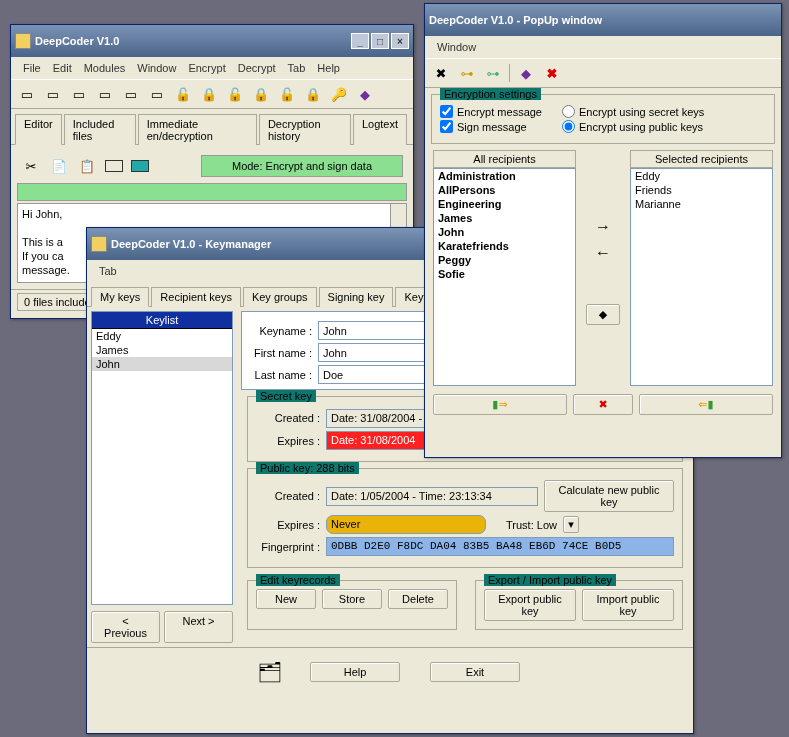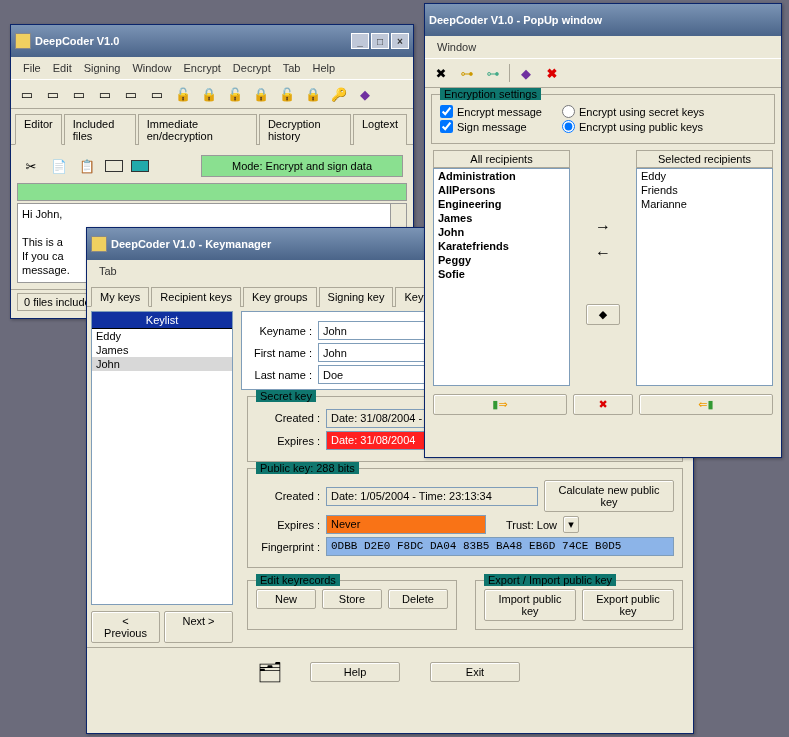--- a/index.html
+++ b/index.html
@@ -25,21 +25,21 @@
 .textarea .scroll{position:absolute;right:0;top:0;bottom:0;width:16px;background:#ece9d8;border-left:1px solid #999;}
 .statusbar{border-top:1px solid #aca899;padding:3px 6px;display:flex;}
 .statusbar .cell{border:1px solid #aca899;padding:2px 6px;background:#ece9d8;}
 .fieldset{border:1px solid #aca899;margin:6px;padding:8px 8px 8px 8px;position:relative;}
 .fieldset .legend{position:absolute;top:-7px;left:8px;background:#0f766e;padding:0 4px;font-size:11px;}
 .formrow{display:flex;align-items:center;margin:3px 0;}
 .formrow label{width:70px;text-align:right;padding-right:6px;}
 .txtinput{flex:1;border:1px solid #7f9db9;background:#fff;padding:2px 4px;height:19px;}
 .txtinput.gray{background:#ece9d8;}
 .txtinput.red{background:#ff2020;color:#fff;}
-.txtinput.green{background:#f97316;}
+.txtinput.green{background:#eab308;border-radius:7px;}
 .txtinput.blue{background:#8cb4e8;font-family:'Courier New',monospace;}
 .btn{background:#ece9d8;border:1px solid #aca899;border-radius:2px;padding:3px 10px;cursor:pointer;min-width:60px;text-align:center;box-shadow:inset 1px 1px #fff;}
 .listbox{background:#fff;border:1px solid #7f9db9;overflow:auto;}
 .listhdr{background:#1030a0;color:#fff;text-align:center;padding:2px;border-bottom:1px solid #000;}
 .listhdr.gray{background:#ece9d8;color:#000;border:1px solid #aca899;}
 .listitem{padding:1px 4px;cursor:pointer;}
 .listitem.sel{background:#d8d8d8;}
 .checkbox{display:flex;align-items:center;gap:4px;margin:2px 0;}
 .checkbox input{width:13px;height:13px;}
 .radio{display:flex;align-items:center;gap:4px;margin:2px 0;}
@@ -54,21 +54,21 @@
     <span class="icon"></span>
     <span>DeepCoder V1.0</span>
     <span class="spacer"></span>
     <span class="winbtn">_</span>
     <span class="winbtn">□</span>
     <span class="winbtn">×</span>
   </div>
   <div class="menubar">
     <span>File</span>
     <span>Edit</span>
-    <span>Signing</span>
+    <span>Modules</span>
     <span>Window</span>
     <span>Encrypt</span>
     <span>Decrypt</span>
     <span>Tab</span>
     <span>Help</span>
   </div>
   <div class="toolbar">
     <span class="tbtn">▭</span>
     <span class="tbtn">▭</span>
     <span class="tbtn">▭</span>
@@ -192,22 +192,22 @@
           <div class="legend">Edit keyrecords</div>
           <div style="display:flex;gap:6px;">
             <div class="btn">New</div>
             <div class="btn">Store</div>
             <div class="btn">Delete</div>
           </div>
         </div>
         <div class="fieldset" style="flex:1;margin-top:6px;">
           <div class="legend">Export / Import public key</div>
           <div style="display:flex;gap:6px;">
+            <div class="btn" style="flex:1">Export public key</div>
             <div class="btn" style="flex:1">Import public key</div>
-            <div class="btn" style="flex:1">Export public key</div>
           </div>
         </div>
       </div>
     </div>
   </div>
   <div style="display:flex;justify-content:center;gap:30px;padding:14px;border-top:1px solid #aca899;align-items:center;">
     <span class="tbtn" style="font-size:20px;">🗂</span>
     <div class="btn" style="width:90px;">Help</div>
     <div class="btn" style="width:90px;">Exit</div>
   </div>
@@ -247,21 +247,21 @@
             <input type="radio" name="r1" style="">
             <span>Encrypt using secret keys</span>
           </div>
         <div class="radio">
             <input type="radio" name="r1" checked="" style="">
             <span>Encrypt using public keys</span>
           </div>
       </div>
     </div>
   </div>
-  <div style="display:flex;padding:0 8px 4px 8px;gap:16px;height:240px;">
+  <div style="display:flex;padding:0 8px 4px 8px;gap:10px;height:240px;">
     <div style="flex:1;display:flex;flex-direction:column;">
       <div class="listhdr gray">All recipients</div>
       <div class="listbox" style="flex:1;font-weight:bold;">
         <div class="listitem">Administration</div>
         <div class="listitem">AllPersons</div>
         <div class="listitem">Engineering</div>
         <div class="listitem">James</div>
         <div class="listitem">John</div>
         <div class="listitem">Karatefriends</div>
         <div class="listitem">Peggy</div>

